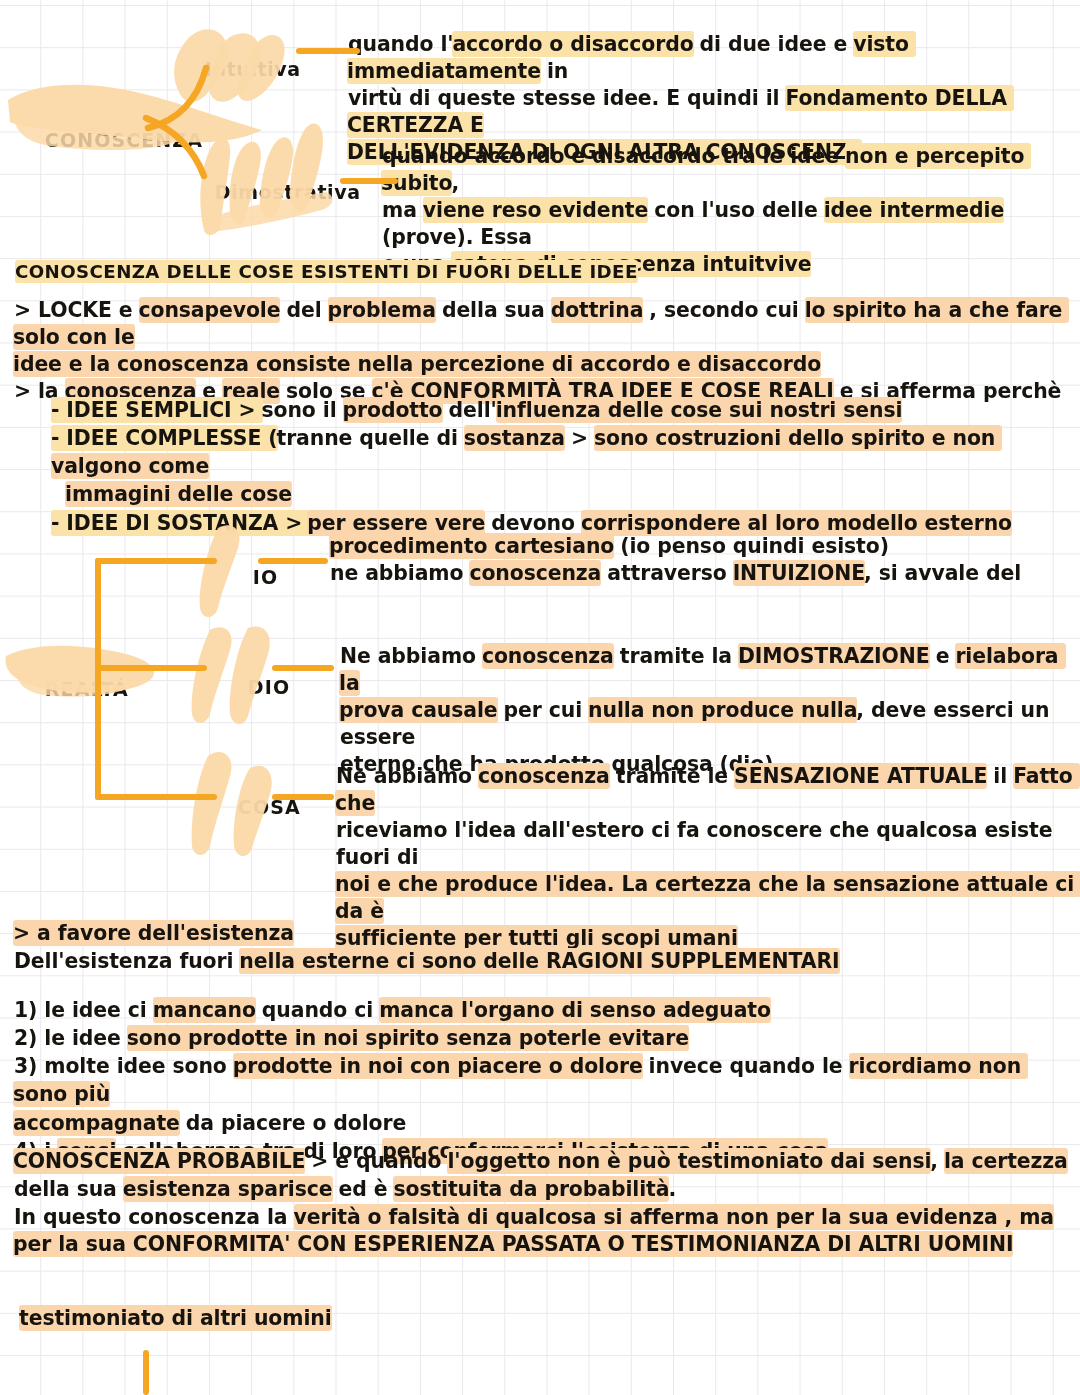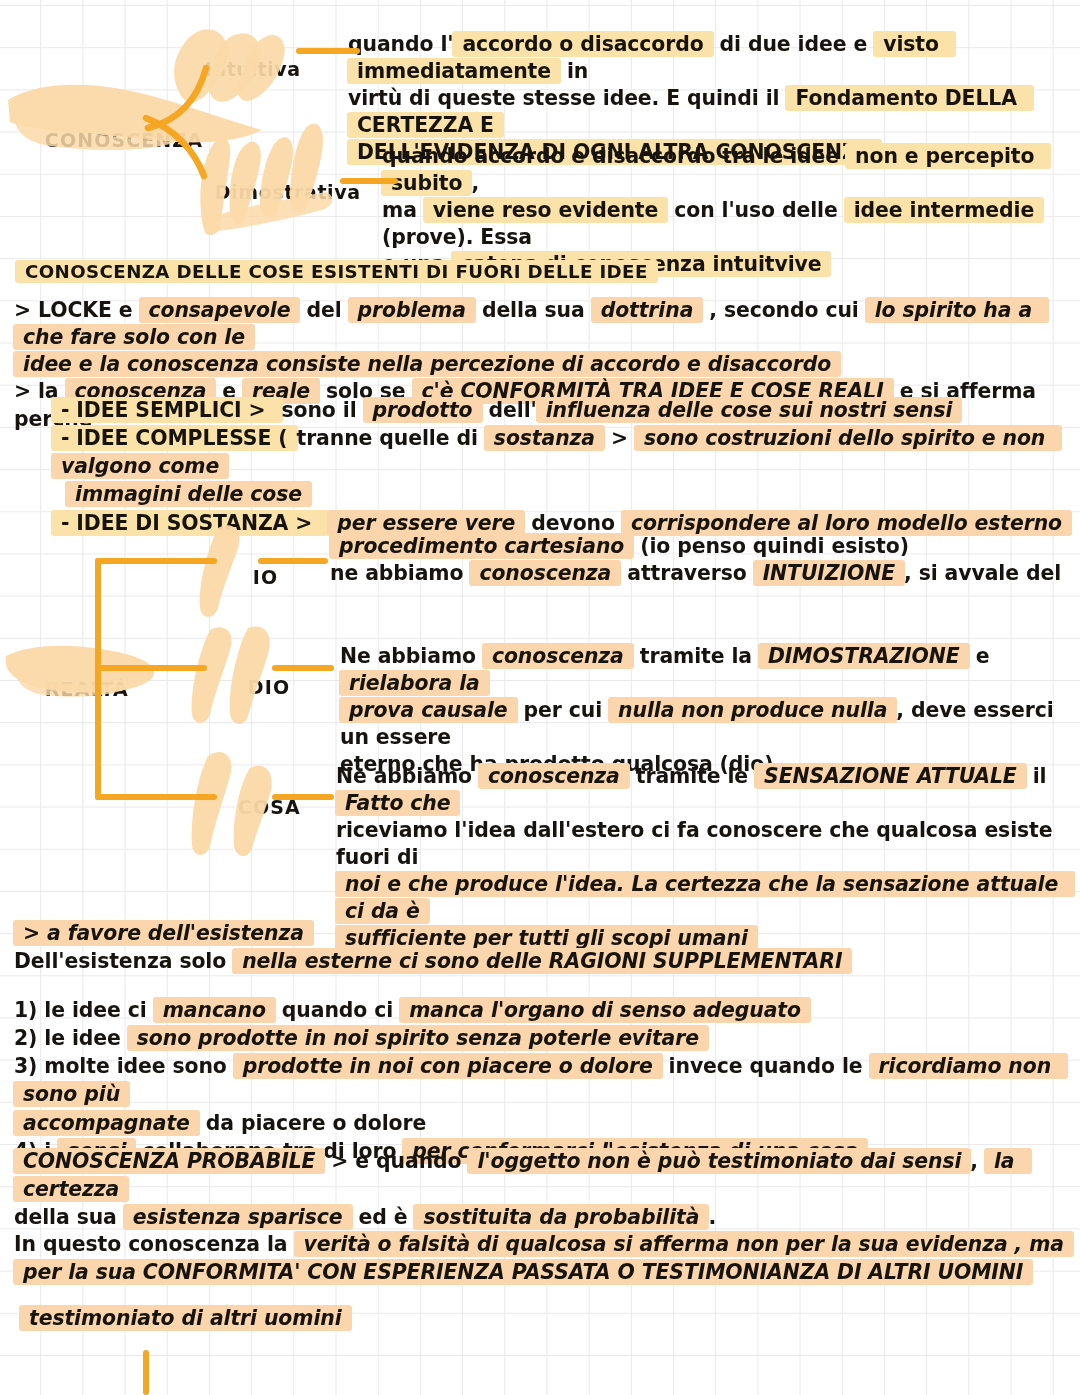--- a/index.html
+++ b/index.html
@@ -32,27 +32,27 @@
     line-height:1.32;
     white-space:pre-wrap;
   }
   .body{font-size:20.4px;}
   .small{font-size:18.2px;letter-spacing:0.1px;}
   .node{font-size:19px;letter-spacing:1.1px;}
 
   
   .hl{
     border-radius:3px;
-    padding:1px 10px;
+    padding:1px 0;
     margin:12px -1px;
     box-decoration-break:clone;
     -webkit-box-decoration-break:clone;
   }
   .hl-y{background:#fbe2a8;}       
-  .hl-o{background:#fbd6ad;font-style:italic;}       
+  .hl-o{background:#fbd6ad;}       
 
   
   .blob{position:absolute;z-index:3;pointer-events:none;}
 
   
   .ln{position:absolute;background:#f5a623;border-radius:6px;z-index:4;}
   .lnh{height:6px;}
   .lnv{width:6px;}
   svg.curve{position:absolute;z-index:4;overflow:visible;}
 </style>
@@ -156,21 +156,21 @@
     <span>COSA</span>
   </div>
   <div class="ln lnh" style="left:272px;top:794px;width:62px;"></div>
 
   <div class="tx body" style="left:330px;top:533px;width:740px;"><div><span class="hl hl-o">procedimento cartesiano</span><span> (io penso quindi esisto)</span></div><div><span>ne abbiamo </span><span class="hl hl-o">conoscenza</span><span> attraverso </span><span class="hl hl-o">INTUIZIONE</span><span>, si avvale del</span></div></div>
 
   <div class="tx body" style="left:340px;top:643px;width:730px;"><div><span>Ne abbiamo </span><span class="hl hl-o">conoscenza</span><span> tramite la </span><span class="hl hl-o">DIMOSTRAZIONE</span><span> e </span><span class="hl hl-o">rielabora la</span></div><div><span class="hl hl-o">prova causale</span><span> per cui </span><span class="hl hl-o">nulla non produce nulla</span><span>, deve esserci un essere</span></div><div><span>eterno che ha prodotto qualcosa (dio)</span></div></div>
 
   <div class="tx body" style="left:336px;top:763px;width:740px;"><div><span>Ne abbiamo </span><span class="hl hl-o">conoscenza</span><span> tramite le </span><span class="hl hl-o">SENSAZIONE ATTUALE</span><span> il </span><span class="hl hl-o">Fatto che</span></div><div><span>riceviamo l'idea dall'estero ci fa conoscere che qualcosa esiste fuori di</span></div><div><span class="hl hl-o">noi e che produce l'idea. La certezza che la sensazione attuale ci da è</span></div><div><span class="hl hl-o">sufficiente per tutti gli scopi umani</span></div></div>
 
-  <div class="tx body" style="left:14px;top:920px;width:1064px;line-height:1.35;"><div><span class="hl hl-o">&gt; a favore dell'esistenza</span></div><div><span>Dell'esistenza solo </span><span class="hl hl-o">nella esterne ci sono delle RAGIONI SUPPLEMENTARI</span></div></div>
+  <div class="tx body" style="left:14px;top:920px;width:1064px;line-height:1.35;"><div><span class="hl hl-o">&gt; a favore dell'esistenza</span></div><div><span>Dell'esistenza fuori </span><span class="hl hl-o">nella esterne ci sono delle RAGIONI SUPPLEMENTARI</span></div></div>
 
   <div class="tx body" style="left:14px;top:996px;width:1064px;line-height:1.38;"><div><span>1) le idee ci </span><span class="hl hl-o">mancano</span><span> quando ci </span><span class="hl hl-o">manca l'organo di senso adeguato</span></div><div><span>2) le idee </span><span class="hl hl-o">sono prodotte in noi spirito senza poterle evitare</span></div><div><span>3) molte idee sono </span><span class="hl hl-o">prodotte in noi con piacere o dolore</span><span> invece quando le </span><span class="hl hl-o">ricordiamo non sono più</span></div><div><span class="hl hl-o">accompagnate</span><span> da piacere o dolore</span></div><div><span>4) i </span><span class="hl hl-o">sensi</span><span> collaborano tra di loro </span><span class="hl hl-o">per confermarci l'esistenza di una cosa</span></div></div>
 
   <div class="tx body" style="left:14px;top:1148px;width:1064px;line-height:1.36;"><div><span class="hl hl-o">CONOSCENZA PROBABILE</span><span> &gt; e quando </span><span class="hl hl-o">l'oggetto non è può testimoniato dai sensi</span><span>, </span><span class="hl hl-o">la certezza</span></div><div><span>della sua </span><span class="hl hl-o">esistenza sparisce</span><span> ed è </span><span class="hl hl-o">sostituita da probabilità</span><span>.</span></div><div><span>In questo conoscenza la </span><span class="hl hl-o">verità o falsità di qualcosa si afferma non per la sua evidenza , ma</span></div><div><span class="hl hl-o">per la sua CONFORMITA' CON ESPERIENZA PASSATA O TESTIMONIANZA DI ALTRI UOMINI</span></div></div>
 
   <div class="tx body" style="left:20px;top:1305px;width:600px;"><span class="hl hl-o">testimoniato di altri uomini</span></div>
 
   <div class="ln lnv" style="left:143px;top:1350px;height:45px;"></div>
 
 </div>

